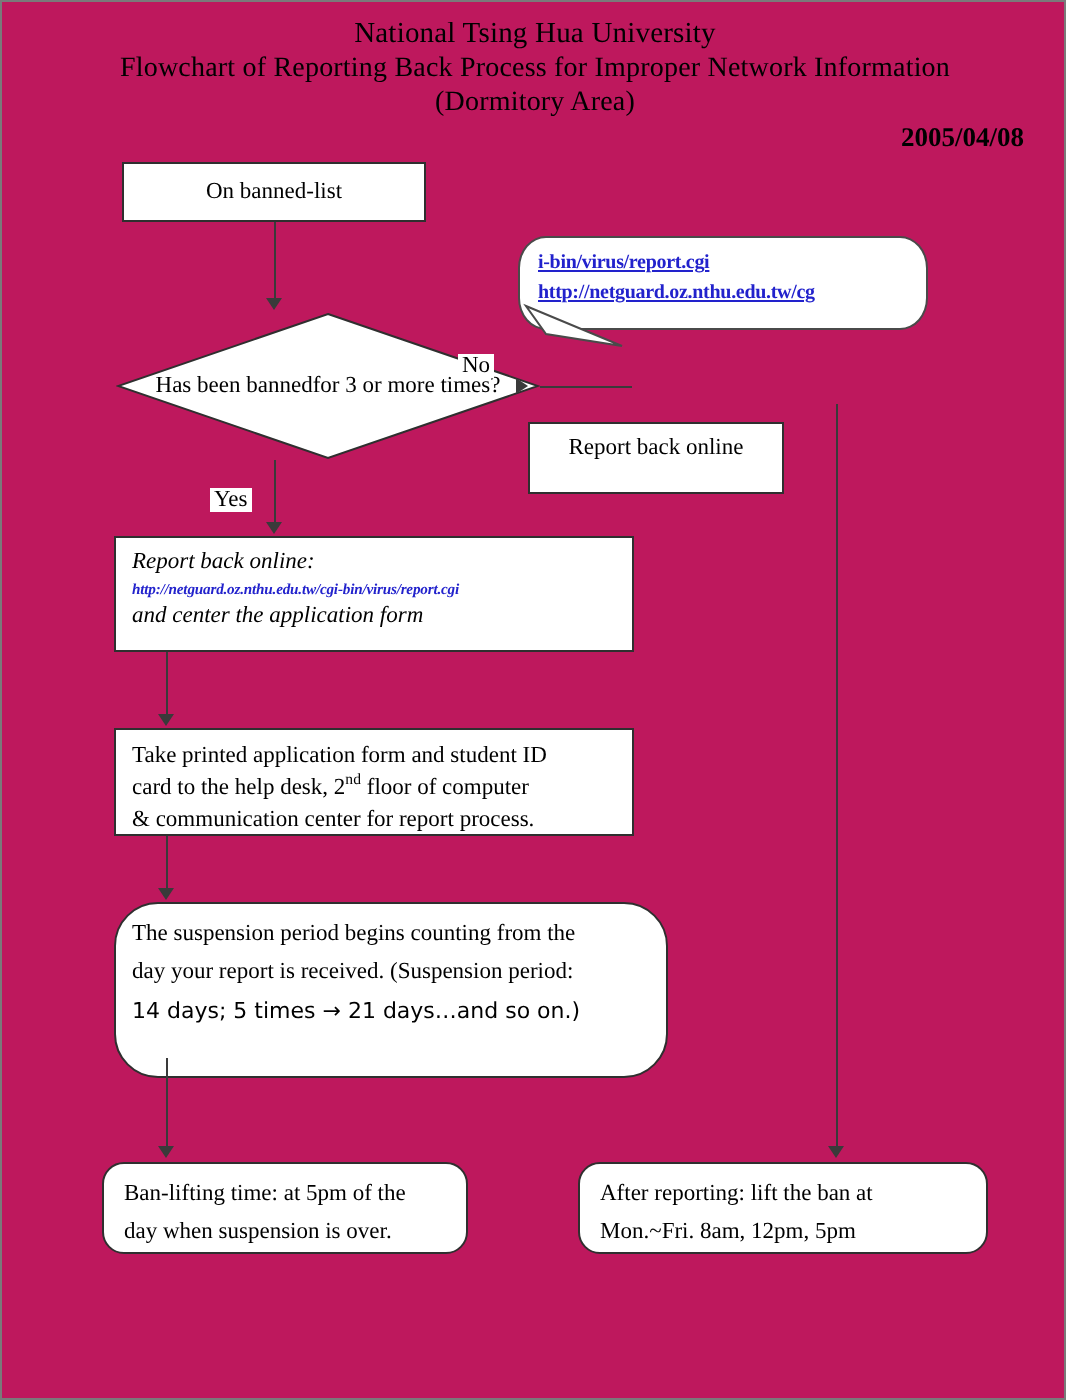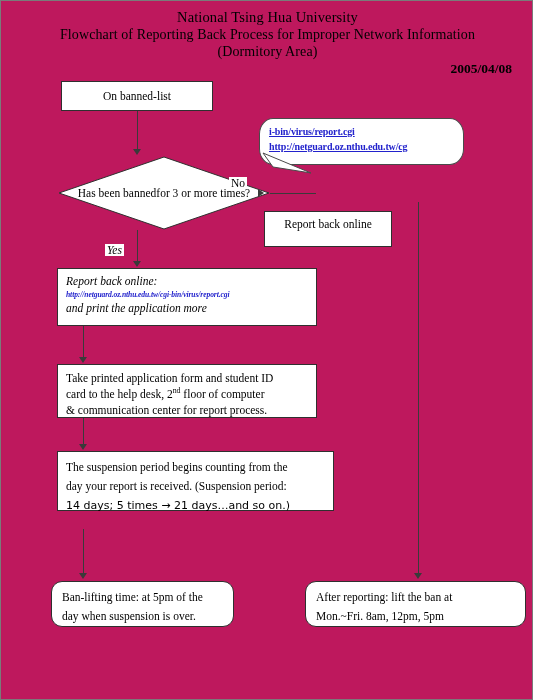--- a/index.html
+++ b/index.html
@@ -79,31 +79,31 @@
     left: 56px; top: 267px; width: 260px; height: 58px;
   }
   #node-report-print .inner { padding: 5px 8px; font-style: italic; }
 
   #node-helpdesk {
     left: 56px; top: 363px; width: 260px; height: 54px;
   }
   #node-helpdesk .inner { padding: 5px 8px; line-height: 16px; }
 
   #node-suspension {
-    left: 56px; top: 450px; width: 277px; height: 60px;
+    left: 56px; top: 450px; width: 277px; height: 88px; border-radius: 22px;
   }
   #node-suspension .inner { padding: 6px 8px; line-height: 19px; }
 
   #node-ban-lift {
     left: 50px; top: 580px; width: 183px; height: 46px;
   }
   #node-ban-lift .inner { padding: 6px 10px; line-height: 19px; }
 
   #node-after-report {
-    left: 304px; top: 580px; width: 221px; height: 46px;
+    left: 288px; top: 580px; width: 205px; height: 46px;
   }
   #node-after-report .inner { padding: 6px 10px; line-height: 19px; }
 
   
   #node-decision {
     position: absolute;
     left: 57px;
     top: 155px;
     width: 212px;
     height: 74px;
@@ -245,27 +245,27 @@
   <div class="hline" style="left:269px; top:192px; width:46px;"></div>
   <div class="arrowright" style="left:257px; top:188px;"></div>
   <div class="edgelabel" style="left:228px; top:176px;">No</div>
 
   <div class="node" id="node-report-online-right">
     <div class="inner">Report back online</div>
   </div>
 
   <div class="vline" style="left:136px; top:229px; height:32px;"></div>
   <div class="arrowdown" style="left:132px; top:260px;"></div>
-  <div class="edgelabel" style="left:104px; top:243px;font-style:italic;">Yes</div>
+  <div class="edgelabel" style="left:104px; top:243px;">Yes</div>
 
   <div class="node" id="node-report-print">
     <div class="inner">
       <div>Report back online:</div>
       <span class="urlinline">http://netguard.oz.nthu.edu.tw/cgi-bin/virus/report.cgi</span>
-      <div>and print the application more</div>
+      <div>and center the application form</div>
     </div>
   </div>
 
   <div class="vline" style="left:82px; top:325px; height:32px;"></div>
   <div class="arrowdown" style="left:78px; top:356px;"></div>
 
   <div class="node" id="node-helpdesk">
     <div class="inner">
       <div>Take printed application form and student ID</div>
       <div><span>card to the help desk, 2</span><sup>nd</sup><span> floor of computer</span></div>

